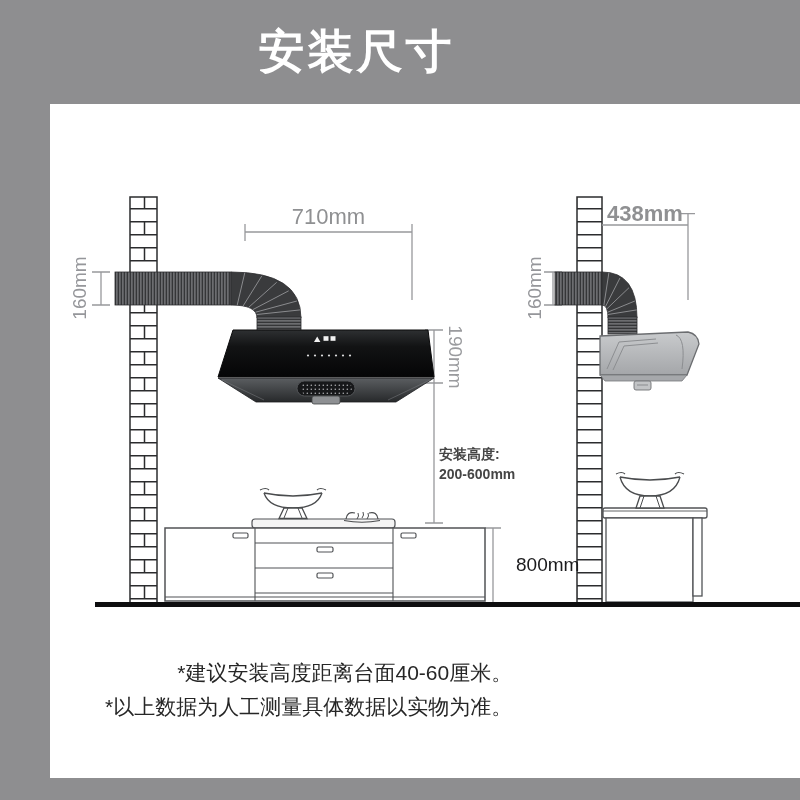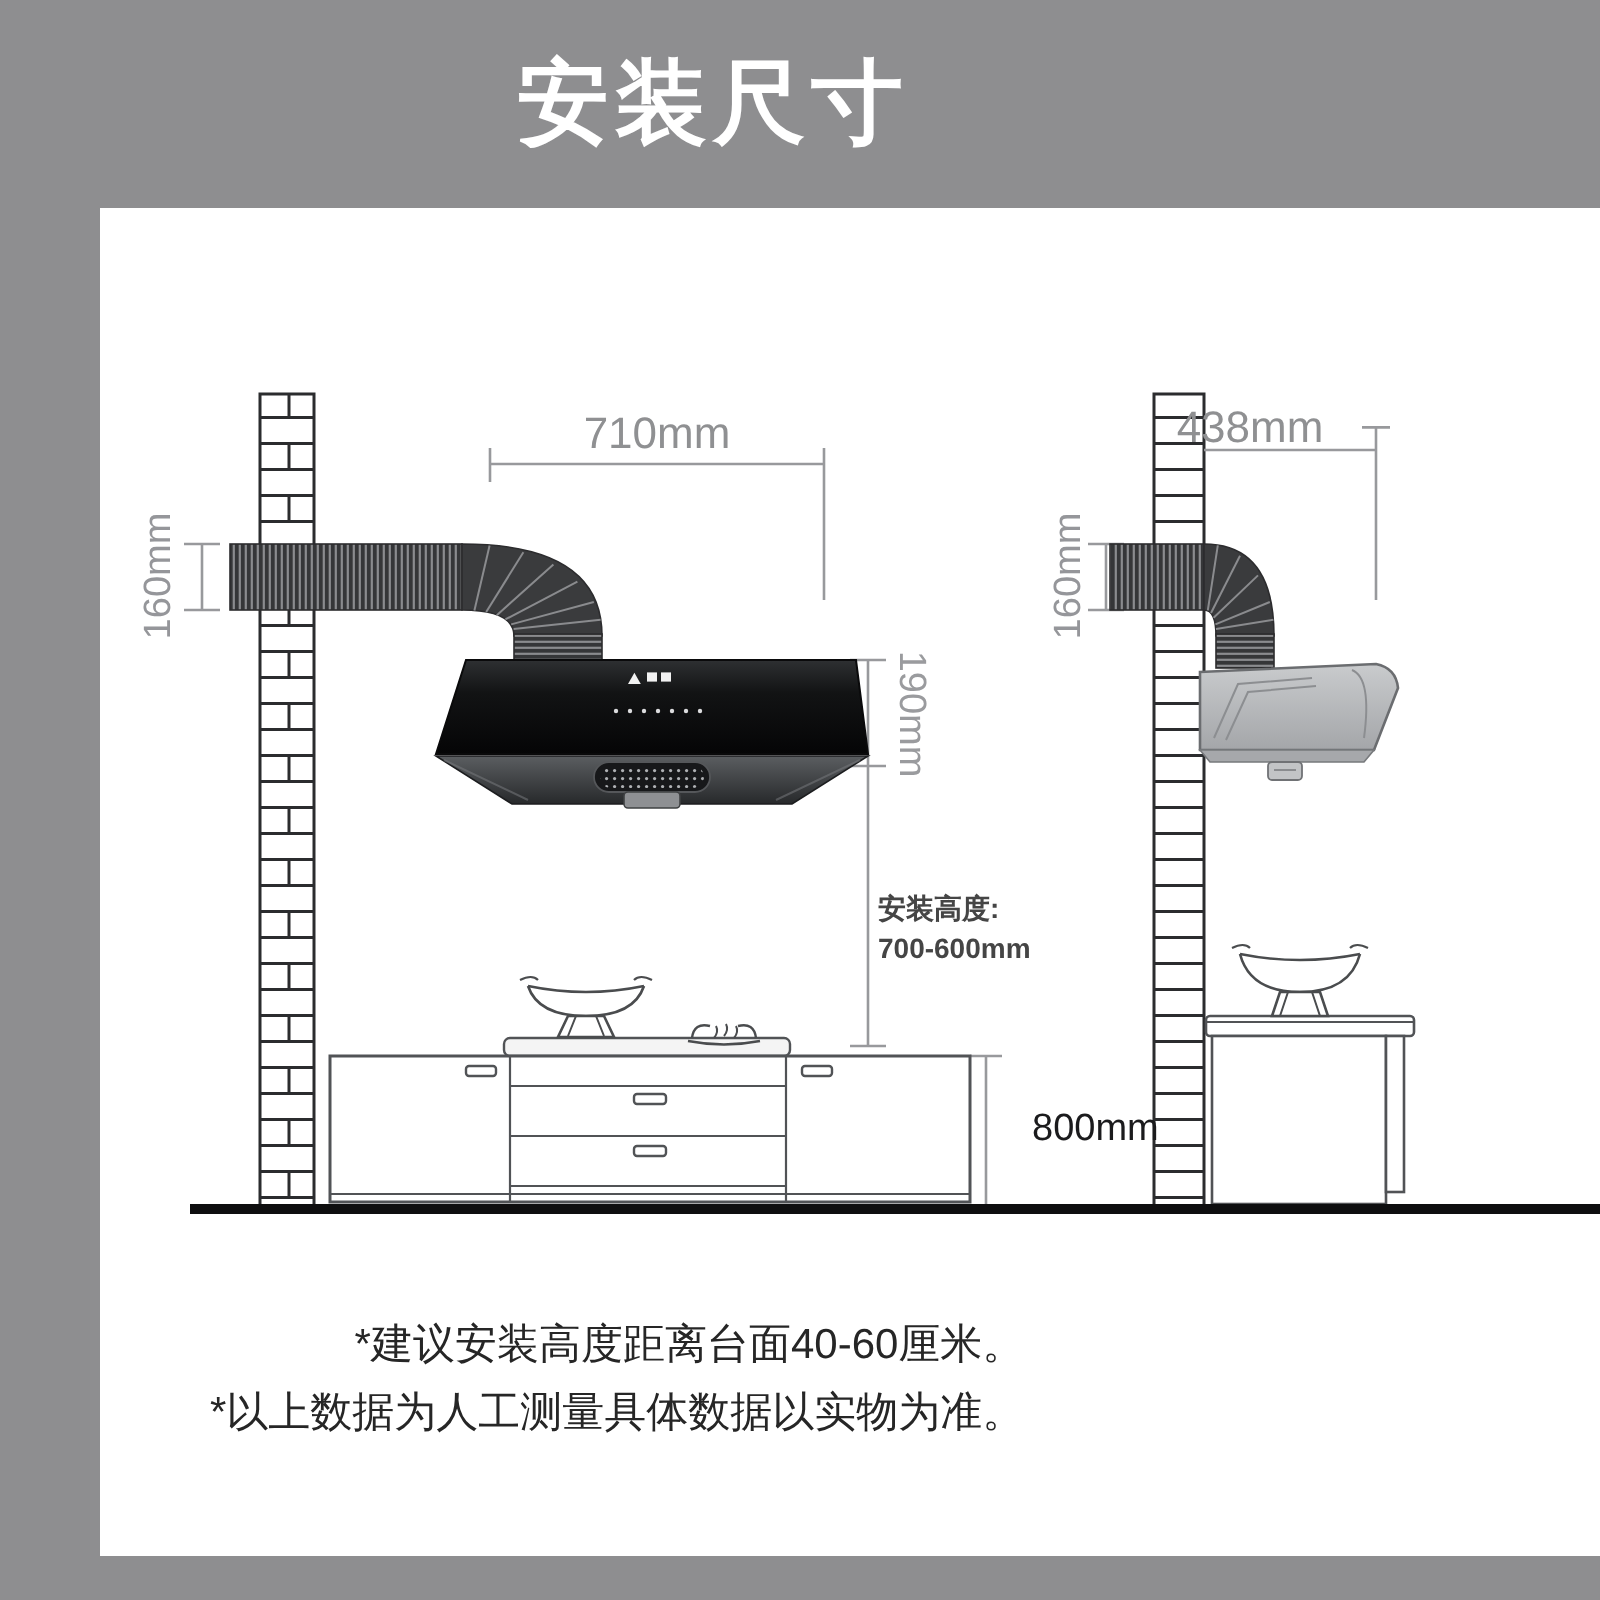--- a/index.html
+++ b/index.html
@@ -7,21 +7,21 @@
        font-family:"Liberation Sans","DejaVu Sans",sans-serif;overflow:hidden;}
   .stage{position:absolute;inset:0;}
   .page-title{position:absolute;left:0;top:0;width:713px;height:104px;
       display:flex;align-items:center;justify-content:center;
       color:#ffffff;font-size:46px;font-weight:700;letter-spacing:3px;}
   .panel{position:absolute;left:15px;top:104px;width:769px;height:674px;background:#ffffff;margin-left:35px;}
   .art{position:absolute;left:0;top:0;}
   .label{position:absolute;color:#8f9092;}
   .hlabel{font-size:22px;text-align:center;}
   #dim710{left:195px;top:100px;width:167px;}
-  #dim438{left:532px;top:97px;width:86px;}
+  #dim438{left:552px;top:97px;width:86px;font-weight:bold;}
   .vlabel{position:absolute;width:74px;height:20px;display:flex;align-items:center;
       justify-content:center;font-size:19px;color:#95969a;}
   #dim160L{left:-7px;top:174px;transform:rotate(-90deg);}
   #dim160R{left:448px;top:174px;transform:rotate(-90deg);}
   #dim190{left:368px;top:243px;transform:rotate(90deg);color:#9a9b9e;}
   #installHeight{left:389px;top:341px;font-size:14px;color:#454545;line-height:1.42;font-weight:bold;}
   #dim800{left:466px;top:450px;font-size:19px;color:#1b1b1d;}
   .notes{position:absolute;left:55px;top:552px;font-size:21px;color:#262626;line-height:34px;}
   .notes div{white-space:nowrap;text-align:right;}
 </style>
@@ -187,21 +187,21 @@
       <rect x="45" y="498" width="711" height="5" fill="#0e0e0f"></rect>
     </svg>
 
     <div class="label hlabel" id="dim710">710mm</div>
     <div class="label hlabel" id="dim438">438mm</div>
     <div class="vlabel" id="dim160L">160mm</div>
     <div class="vlabel" id="dim160R">160mm</div>
     <div class="vlabel" id="dim190">190mm</div>
     <div class="label" id="installHeight">
       <div>安装高度:</div>
-      <div>700-600mm</div>
+      <div>200-600mm</div>
     </div>
     <div class="label" id="dim800">800mm</div>
 
     <div class="notes">
       <div>*建议安装高度距离台面40-60厘米。</div>
       <div>*以上数据为人工测量具体数据以实物为准。</div>
     </div>
   </div>
 </div>
 

